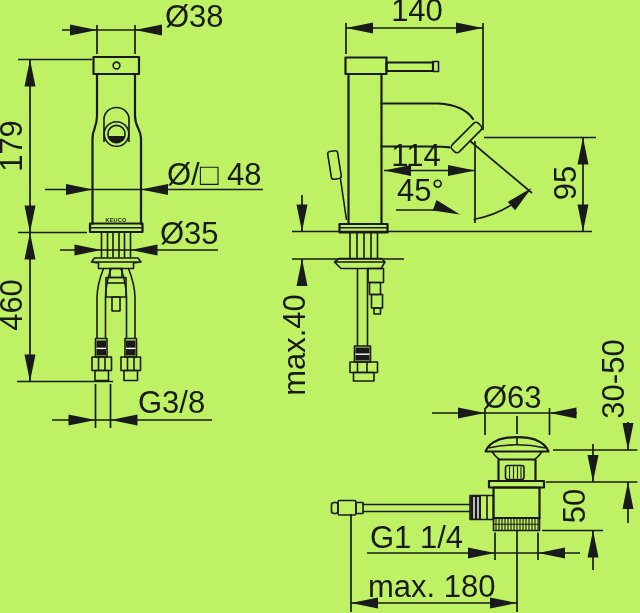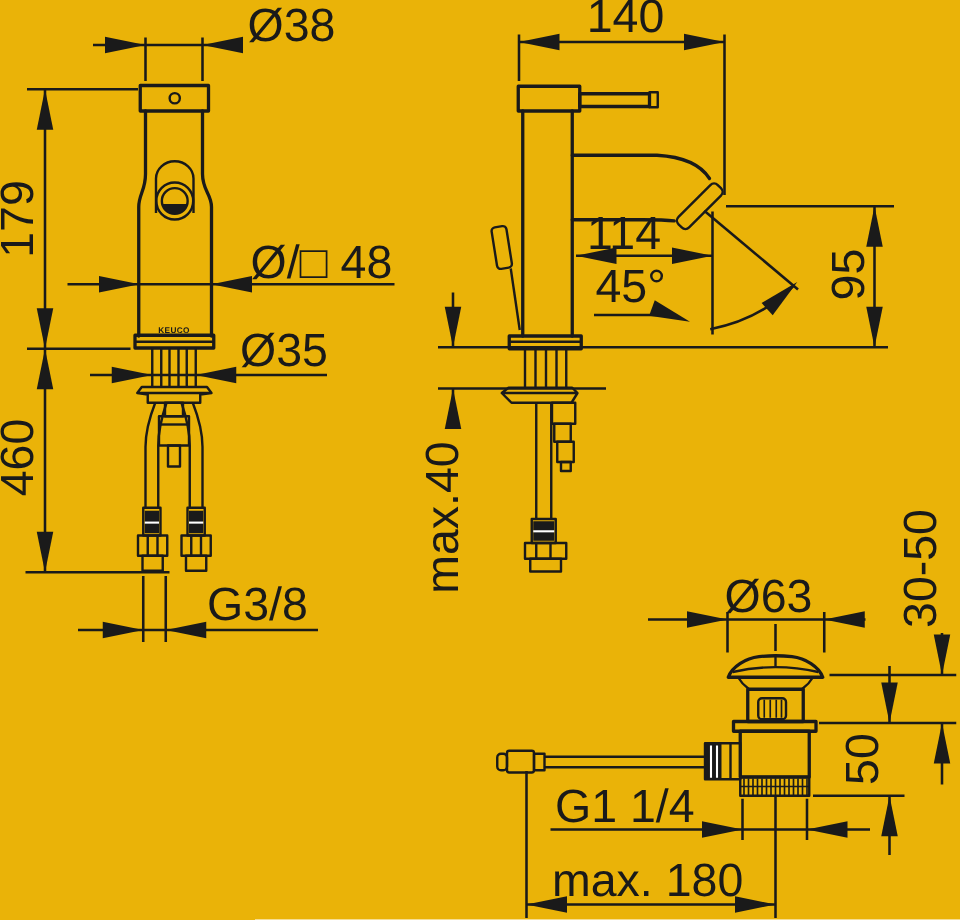--- a/index.html
+++ b/index.html
@@ -1,16 +1,16 @@
 <!DOCTYPE html>
 <html><head>
 <meta charset="utf-8">
 <style>
   html,body{margin:0;padding:0;background:#fff;}
-  .stage{width:640px;height:613px;position:relative;background:#eab308;overflow:hidden;}
+  .stage{width:640px;height:613px;position:relative;background:#bef264;overflow:hidden;}
   svg{display:block;color:#1a1a1a;}
   .p{fill:none;stroke:currentColor;stroke-width:2.2;stroke-linejoin:round;stroke-linecap:round;}
   .pt{fill:none;stroke:currentColor;stroke-width:1.6;stroke-linejoin:round;}
   .pf{fill:currentColor;stroke:none;}
   .pw{fill:none;stroke:#fff;stroke-width:1.4;}
   .d{fill:none;stroke:currentColor;stroke-width:1.7;stroke-linecap:butt;}
   .ah{fill:currentColor;stroke:none;}
   .hatch{fill:none;stroke:currentColor;stroke-width:1.1;}
   text{font-family:"Liberation Sans","DejaVu Sans",sans-serif;font-size:31px;fill:currentColor;}
   .brand{font-size:5.5px;letter-spacing:.2px;font-weight:bold;}

